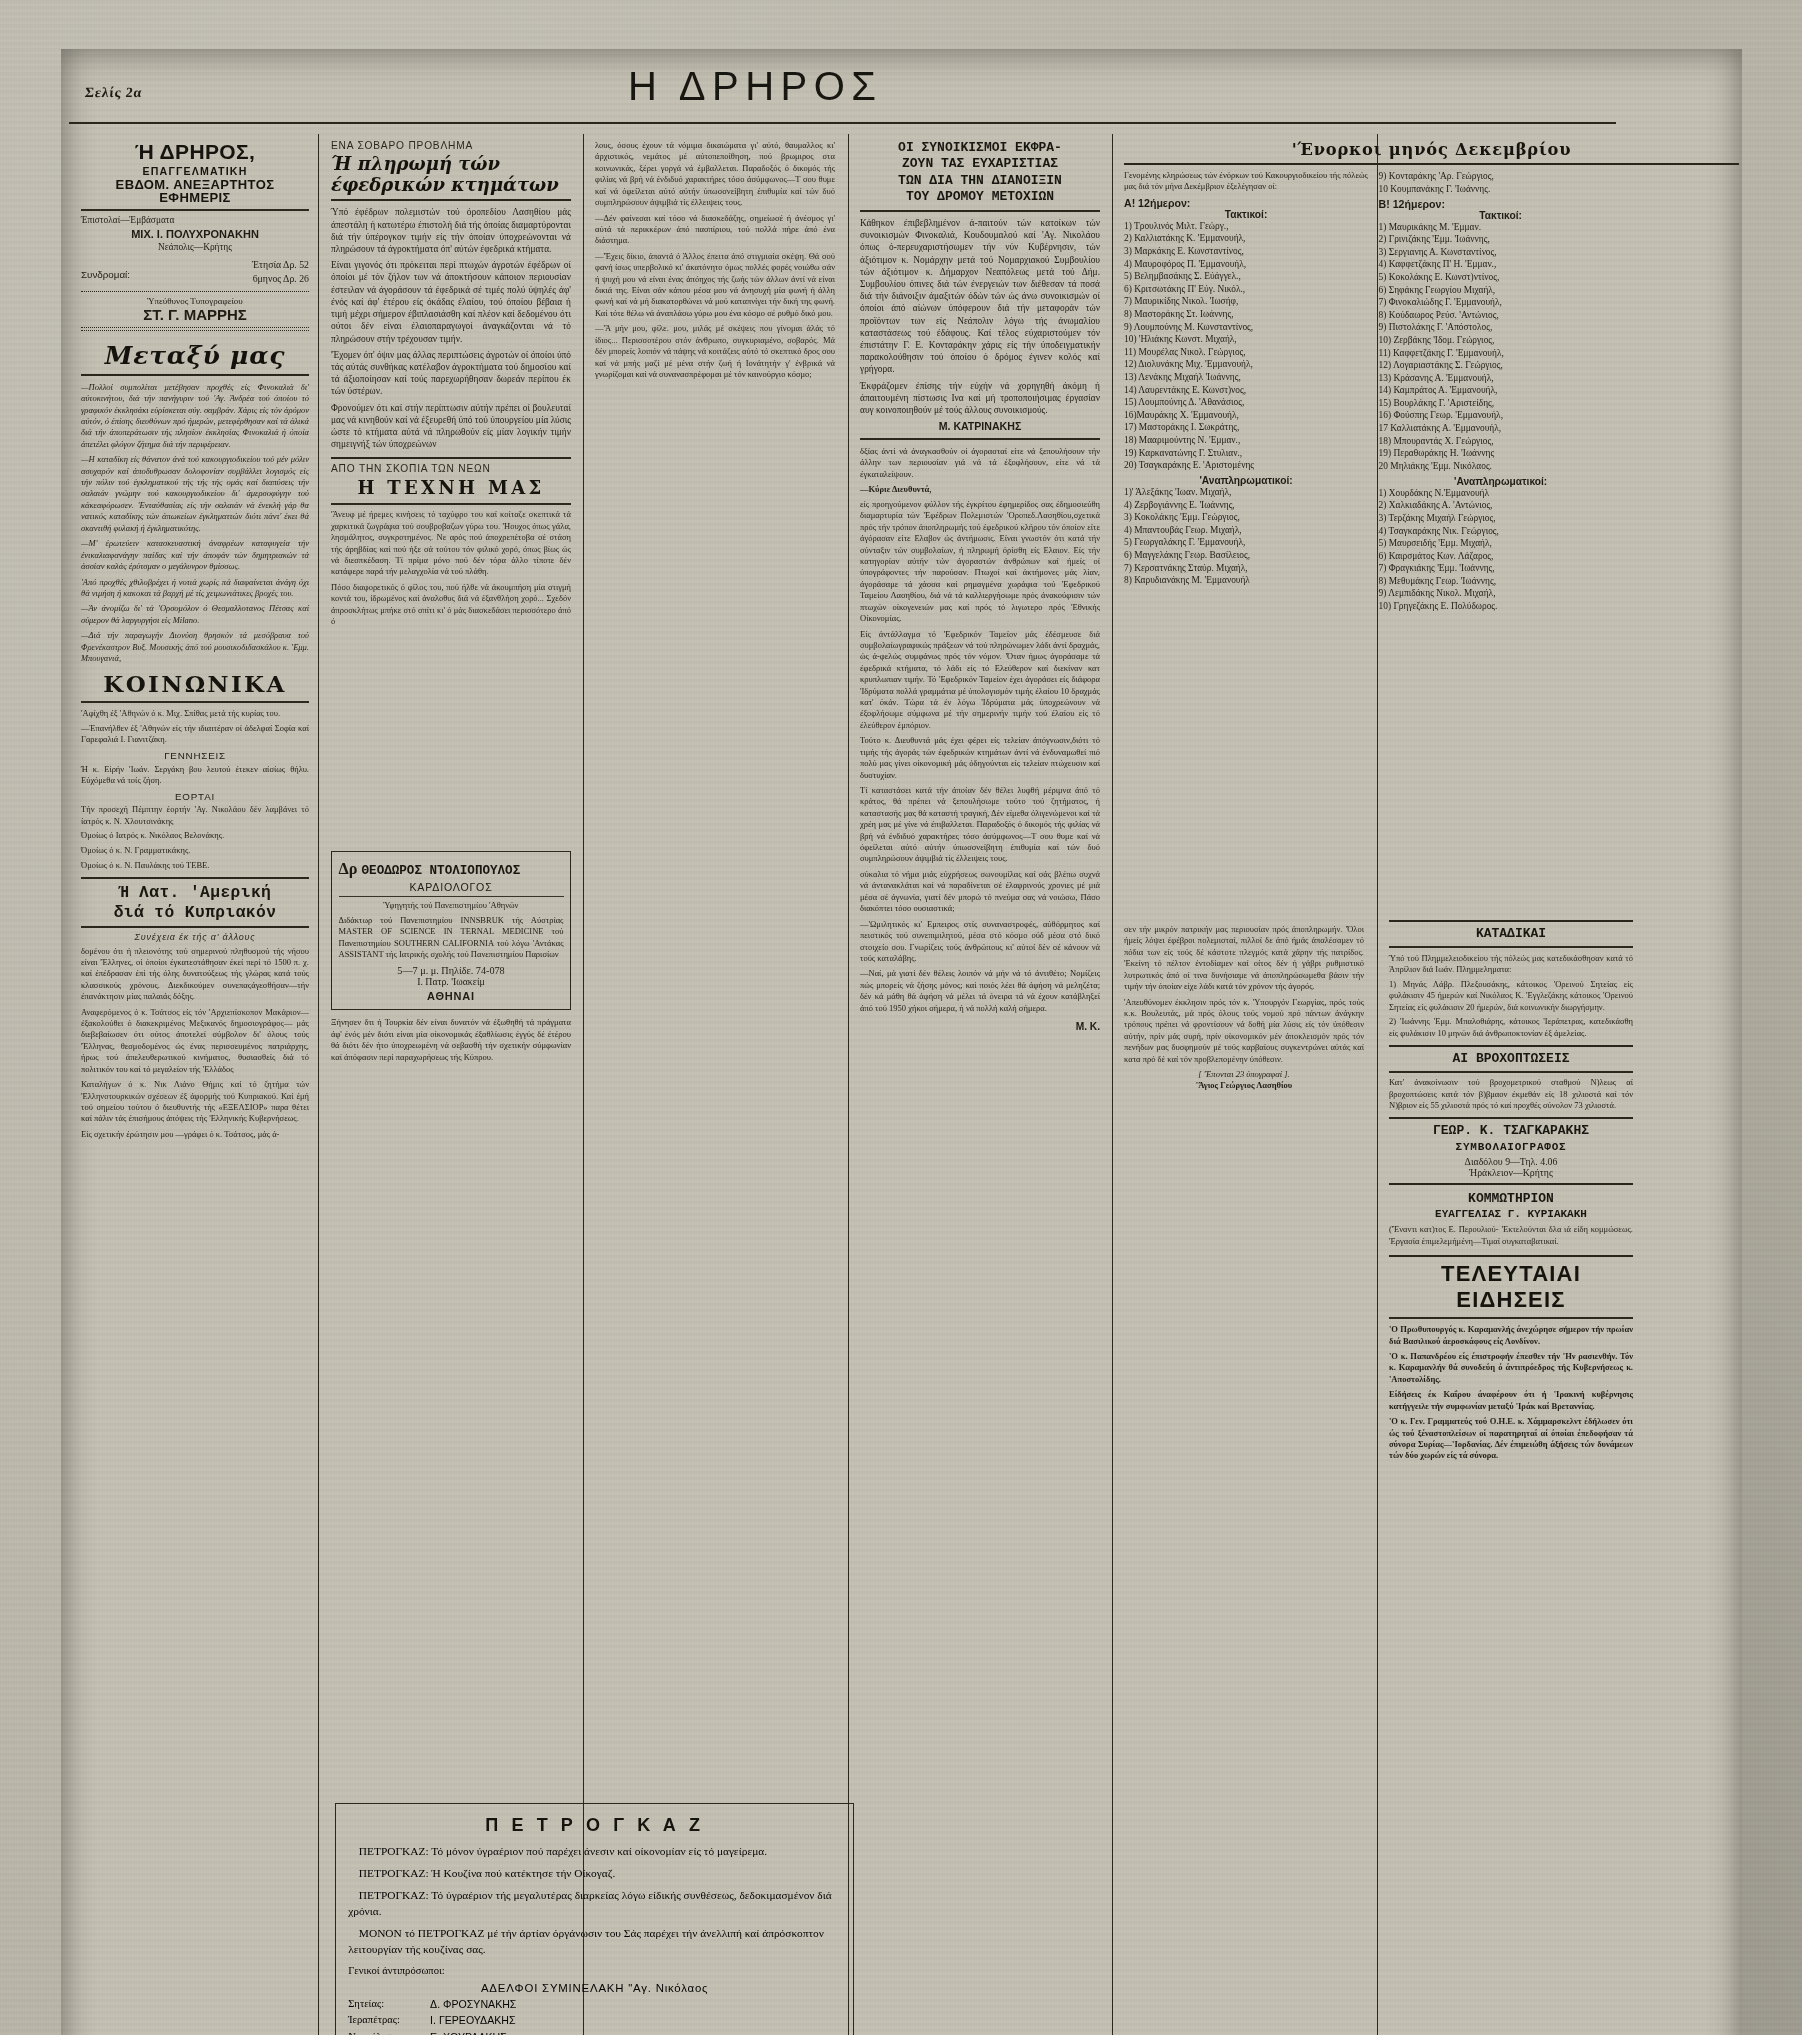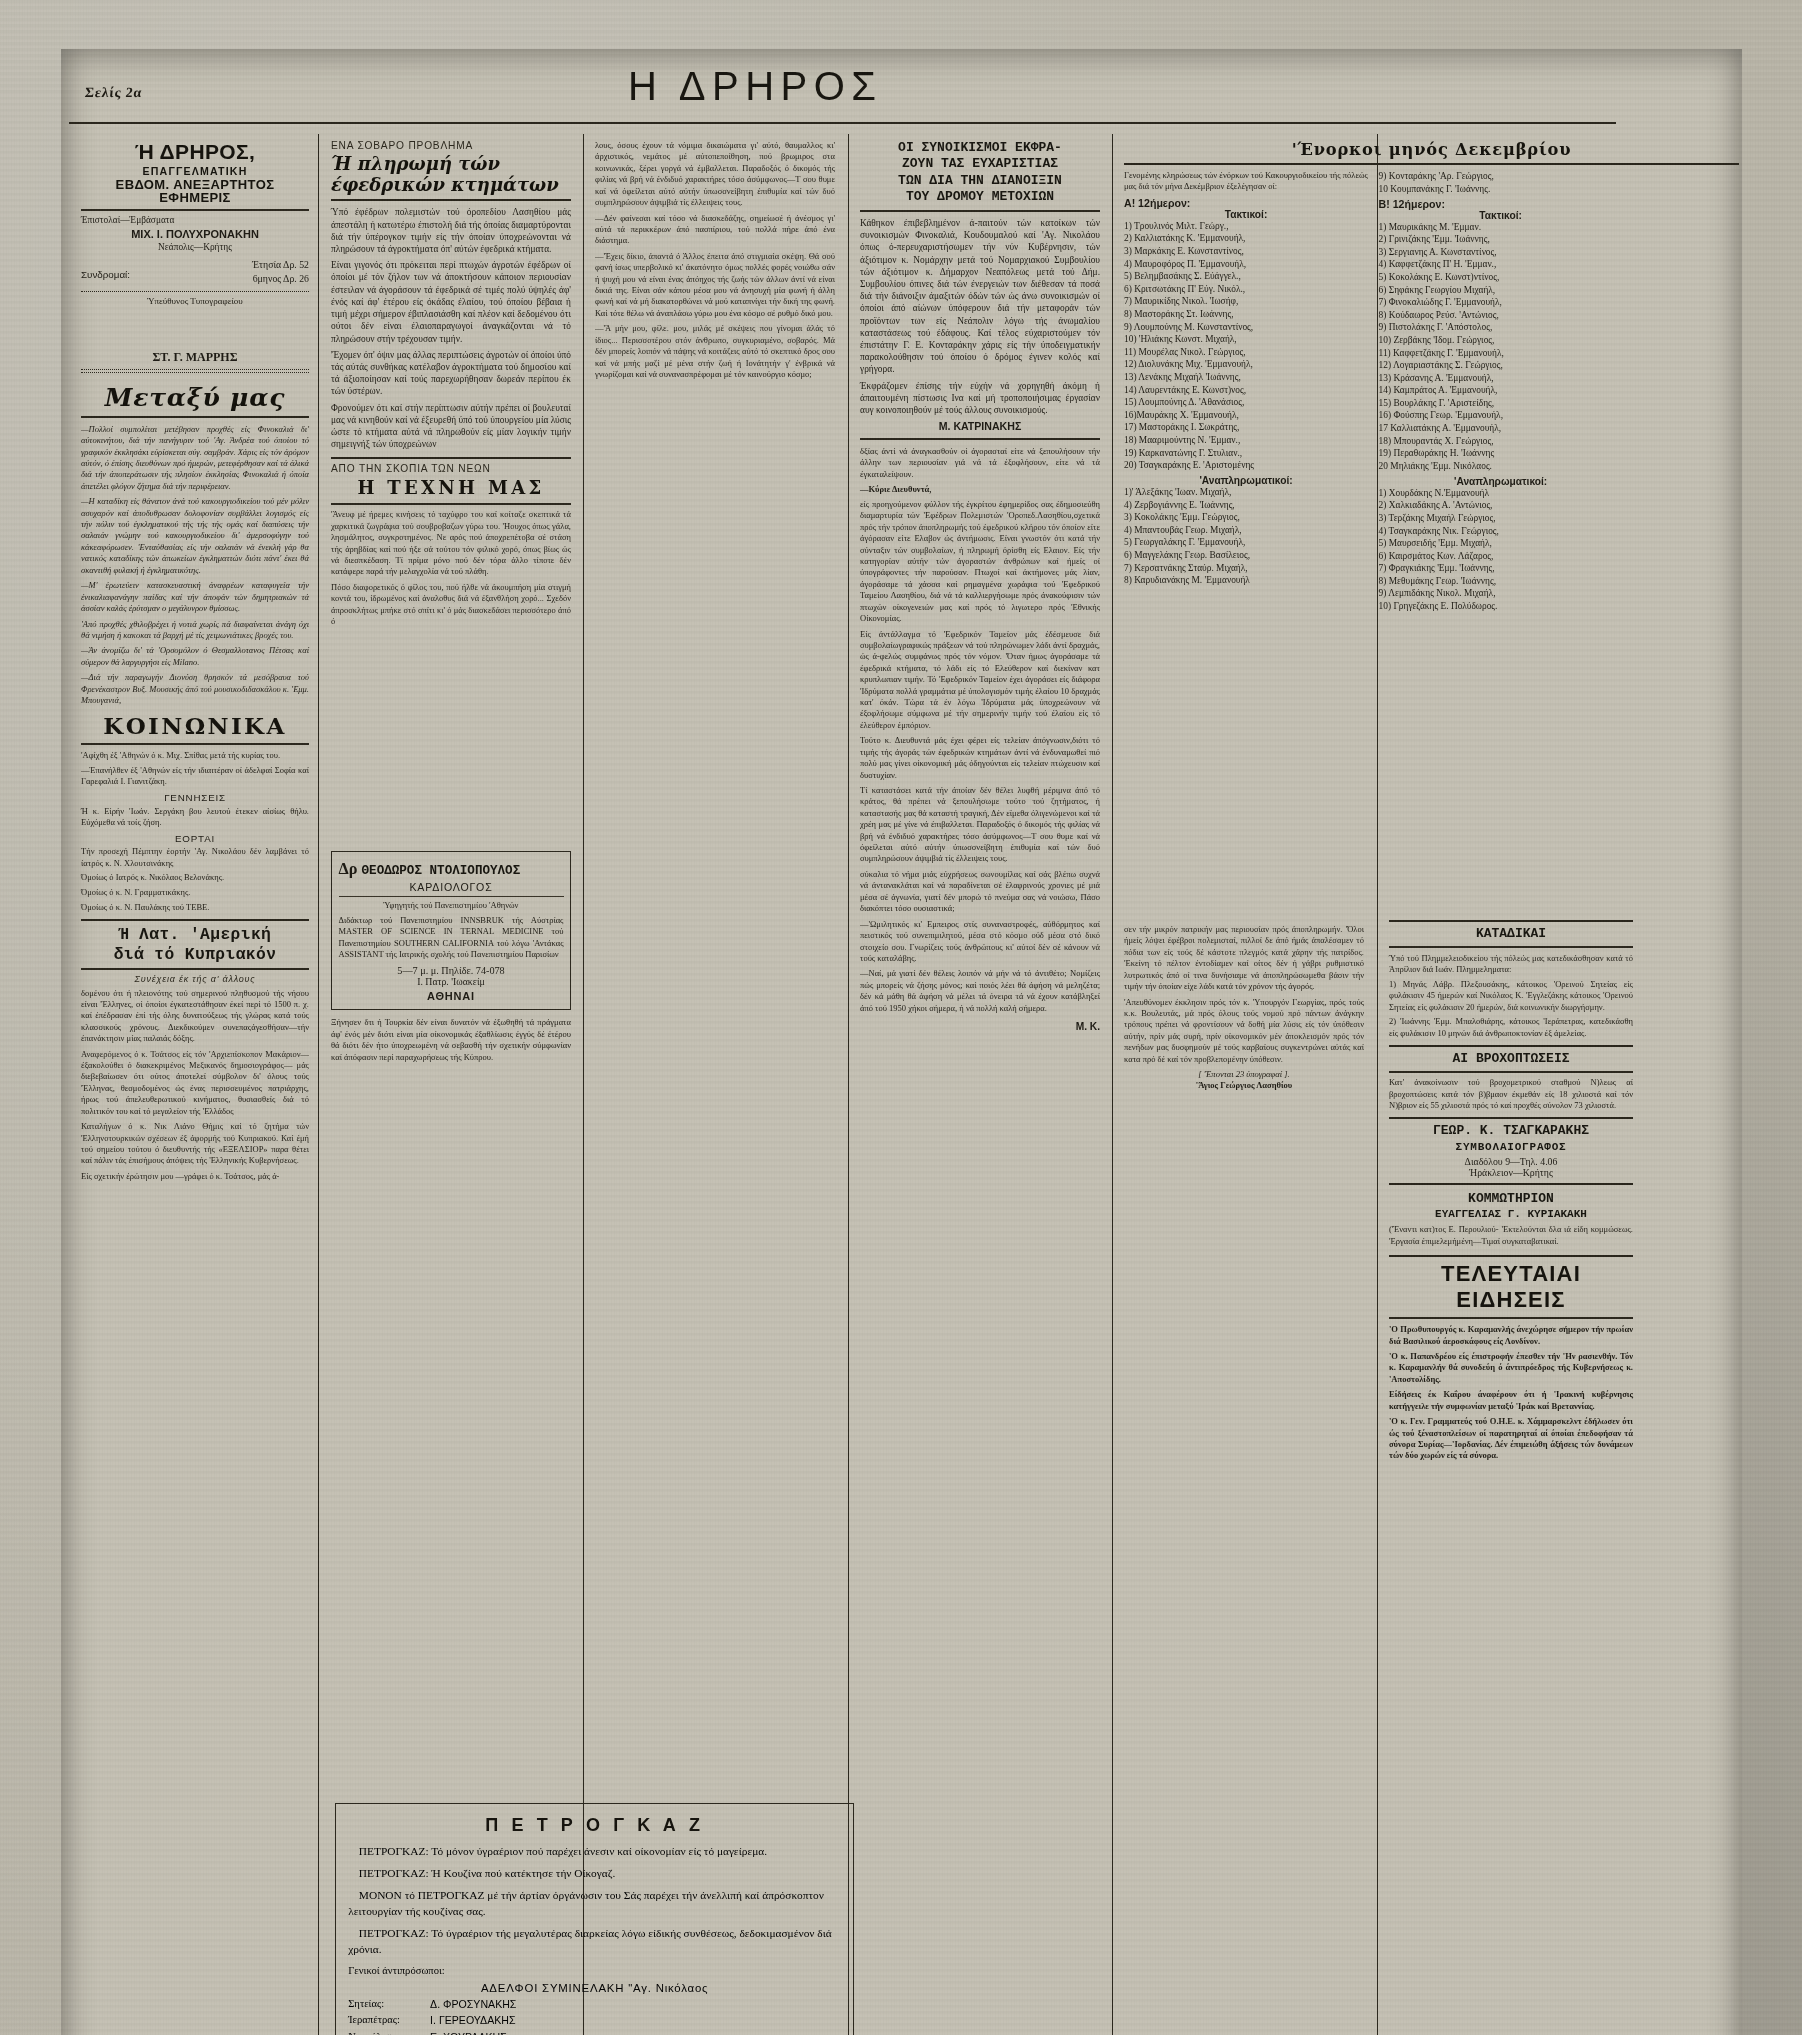--- a/index.html
+++ b/index.html
@@ -120,21 +120,21 @@
     <div style="display:flex;margin-top:5.7px;">
       <div style="width:81px;font-family:'Liberation Sans',sans-serif;font-size:9.8px;padding-top:10.6px;">Συνδρομαί:</div>
       <div style="flex:1;font-family:'Liberation Serif',serif;font-size:9.8px;line-height:14px;text-align:right;">
         <div>Έτησία  Δρ. 52</div>
         <div>6μηνος   Δρ. 26</div>
       </div>
     </div>
 
     <div class="dots" style="margin-top:4.9px;"></div>
     <div class="ctr" style="font-family:'Liberation Serif',serif;font-size:9px;margin-top:3.3px;">Ύπεύθυνος Τυπογραφείου</div>
-    <div class="ctr" style="font-family:Liberation Serif, serif;font-weight:bold;font-size:12px;margin-top:44px;">ΣΤ. Γ. ΜΑΡΡΗΣ</div>
+    <div class="ctr" style="font-family:Liberation Sans, sans-serif;font-weight:bold;font-size:15px;">ΣΤ. Γ. ΜΑΡΡΗΣ</div>
     <div class="dots" style="margin-top:4.1px;"></div>
     <div class="dots" style="margin-top:2.4px;"></div>
 
     <div class="big-script" style="margin:9.8px 0 4.1px;text-align:center;">Μεταξύ μας</div>
     <div class="rule h" style="position:relative;width:100%;margin:0 0 5.7px;"></div>
 
     <div class="just tiny" style="font-style:italic;">
       <p style="margin:0 0 4.1px;">—Πολλοί συμπολίται μετέβησαν προχθές είς Φινοκαλιά δι' αύτοκινήτου, διά τήν πανήγυριν τού 'Αγ. Άνδρέα τού όποίου τό γραφικόν έκκλησάκι εύρίσκεται σύγ. σαμβράν. Χάρις είς τόν άρόμον αύτόν, ό έπίσης διευθύνων πρό ήμερών, μετεφέρθησαν καί τά άλικά διά τήν άποπεράτωσιν τής πλησίον έκκλησίας Φινοκαλιά ή όποία άπετέλει φλόγον ζήτημα διά τήν περιφέρειαν.</p>
       <p style="margin:0 0 4.1px;">—Η καταδίκη είς θάνατον άνά τού κακουργιοδικείου τού μέν μόλιν ασυχαρόν καί άποδυθρωσαν δολοφονίαν συμβάλλει λογισμός είς τήν πόλιν τού έγκληματικού τής τής τής ομάς καί διαπύσεις τήν σαλαιάν γνώμην τού κακουργιοδικείου δι' άμερσοφύγην τού κάκεαφόρωσεν. 'Ενταύθασίας είς τήν σαλαιάν νά ένεκλή γάρ θα νατικός καταδίκης τών άπωκείων έγκληματτών διότι πάντ' έκει θά σκαντιθή φυλακή ή έγκληματικότης.</p>
       <p style="margin:0 0 4.1px;">—Μ' έρωτεύειν κατασκευαστική άναφρέων καταφυγεία τήν ένικαλιαφανάγην παίδας καί τήν άποφάν τών δημητριακών τά άσσίαν καλάς έρύτσμαν ο μεγάλυνρον θμίσσως.</p>
@@ -220,22 +220,22 @@
       <p style="margin:0 0 4.1px;">—'Έχεις δίκιο, άπαντά ό Άλλος έπειτα άπό στιγμιαία σκέψη. Θά σού φανή ίσως υπερβολικό κι' άκατόνητο όμως πολλές φορές νοιώθω σάν ή ψυχή μου νά είναι ένας άπόηχος τής ζωής τών άλλων άντί νά είναι δικιά της. Είναι σάν κάπου μέσα μου νά άνησυχή μία φωνή ή άλλη φωνή καί νά μή διακατορθώνει νά μού καταπνίγει τήν δική της φωνή. Καί τότε θέλω νά άναπλάσω γύρω μου ένα κόσμο σέ ρυθμό δικό μου.</p>
       <p style="margin:0 0 4.1px;">—'Ά μήν μου, φίλε. μου, μιλάς μέ σκέψεις που γίνομαι άλάς τό ίδιος... Περισσοτέρου στόν άνθρωπο, συγκυριαμένο, σοβαρός. Μά δέν μπορείς λοιπόν νά πάψης νά κοιτάζεις αύτό τό σκεπτικό δρος σου καί νά μπής μαζί μέ μένα στήν ζωή ή Ιονάτητήν γ' ένβρικά νά γνωρίζομαι καί νά συνανασπρέφομαι μέ τόν καινούργιο κόσμο;</p>
     </div>
   </div>
 
   <div class="dbl" style="position:absolute;left:335px;top:1803px;width:493px;padding:10.6px 12.2px;">
     <div class="ctr" style="font-family:'Liberation Sans',sans-serif;font-weight:bold;font-size:18px;letter-spacing:4.1px;color:#14120c;">Π Ε Τ Ρ Ο Γ Κ Α Ζ</div>
     <div style="font-family:'Liberation Serif',serif;font-size:11.4px;line-height:16.3px;margin-top:7.3px;">
       <p style="margin:0 0 5.7px;text-indent:10.6px;">ΠΕΤΡΟΓΚΑΖ: Τό μόνον ύγραέριον πού παρέχει άνεσιν καί οίκονομίαν είς τό μαγείρεμα.</p>
       <p style="margin:0 0 5.7px;text-indent:10.6px;">ΠΕΤΡΟΓΚΑΖ: Ή Κουζίνα πού κατέκτησε τήν Οίκογαζ.</p>
+      <p style="margin:0 0 5.7px;text-indent:10.6px;">ΠΕΤΡΟΓΚΑΖ: Τό ύγραέριον τής μεγαλυτέρας διαρκείας λόγω είδικής συνθέσεως, δεδοκιμασμένον διά χρόνια.</p>
       <p style="margin:0 0 5.7px;text-indent:10.6px;">ΜΟΝΟΝ τό ΠΕΤΡΟΓΚΑΖ μέ τήν άρτίαν όργάνωσιν του Σάς παρέχει τήν άνελλιπή καί άπρόσκοπτον λειτουργίαν τής κουζίνας σας.</p>
-      <p style="margin:0 0 5.7px;text-indent:10.6px;">ΠΕΤΡΟΓΚΑΖ: Τό ύγραέριον τής μεγαλυτέρας διαρκείας λόγω είδικής συνθέσεως, δεδοκιμασμένον διά χρόνια.</p>
     </div>
     <div style="font-family:'Liberation Serif',serif;font-size:10.6px;line-height:16.3px;margin-top:5.7px;">
       <div>Γενικοί άντιπρόσωποι:</div>
       <div class="ctr" style="font-family:'Liberation Sans',sans-serif;font-size:11.4px;letter-spacing:0.8px;">ΑΔΕΛΦΟΙ ΣΥΜΙΝΕΛΑΚΗ "Αγ. Νικόλαος</div>
       <div style="display:flex;gap:4.9px;">
         <span style="width:77px;">Σητείας:</span>
         <span style="font-family:'Liberation Sans',sans-serif;">Δ. ΦΡΟΣΥΝΑΚΗΣ</span>
       </div>
       <div style="display:flex;gap:4.9px;">
         <span style="width:77px;">Ίεραπέτρας:</span>

